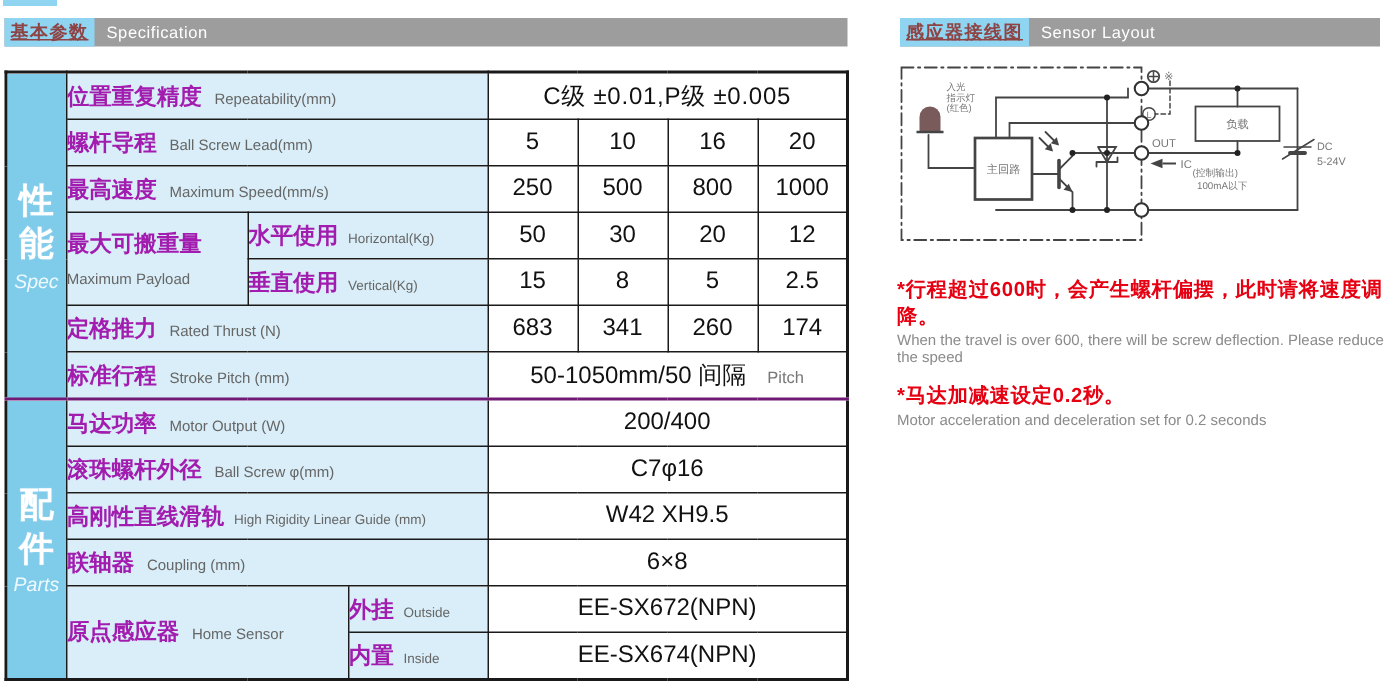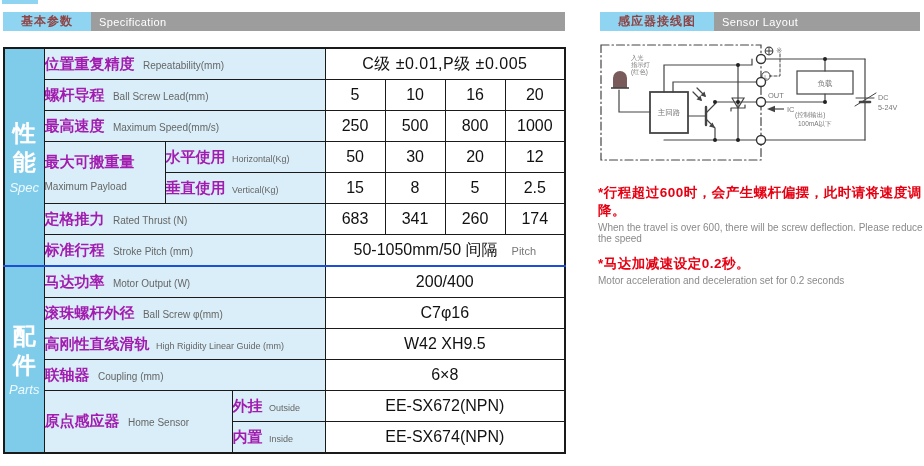--- a/index.html
+++ b/index.html
@@ -3,42 +3,42 @@
 <meta charset="utf-8">
 <style>
   html,body{margin:0;padding:0;background:#fff;}
   .canvas{position:relative;width:924px;height:466px;background:#fff;overflow:hidden;
           font-family:"Liberation Sans","DejaVu Sans",sans-serif;}
   .sliver{position:absolute;left:2px;top:0;width:36px;height:4px;background:#8fd4f0;}
 
   
   .sec-hdr{position:absolute;height:19px;background:#9d9d9d;display:flex;align-items:center;}
   .sec-hdr .tag{background:#8fd4f0;color:#8e4444;font-weight:bold;font-size:12px;
-                height:19px;line-height:19px;padding:0 18px;letter-spacing:1px;white-space:nowrap;}
+                height:19px;line-height:19px;padding:0 4px;letter-spacing:1px;white-space:nowrap;text-decoration:underline;}
   .sec-hdr .hdr-en{color:#ffffff;font-size:11px;margin-left:8px;letter-spacing:.4px;white-space:nowrap;}
   #hdr-left{left:3px;top:12px;width:562px;}
   #hdr-right{left:600px;top:12px;width:320px;}
 
   
   table.spec{position:absolute;left:3px;top:47px;width:562px;border-collapse:collapse;
              table-layout:fixed;border:2px solid #1a1a1a;}
   table.spec td{border:1px solid #1a1a1a;height:30px;padding:0;overflow:hidden;vertical-align:middle;}
   td.cat{background:#7fcbea;text-align:center;color:#fff;}
   .cat-zh{font-size:23px;font-weight:bold;line-height:1.25;white-space:pre-line;text-shadow:0 0 1px rgba(255,255,255,.4);}
   .cat-en{font-size:13px;margin-top:3px;color:#eefaff;font-style:italic;}
   td.lbl{background:#d9eef8;padding-left:8px;white-space:nowrap;}
   td.lbl-center{background:#d9eef8;text-align:left;padding-left:0;}
   .lbl-zh{font-size:15px;font-weight:bold;color:#a21caf;}
   .lbl-en{font-size:10px;color:#666;margin-left:4px;}
   .lbl-en-sm{font-size:9px;color:#666;margin-left:2px;}
   .lbl-en-blk{font-size:10px;color:#666;display:block;margin-top:9px;}
   td.val{background:#fff;text-align:center;font-size:16px;color:#111;white-space:nowrap;}
   td.val .sub{font-size:11px;color:#777;margin-left:14px;}
   .val-lg{font-size:17px;letter-spacing:.5px;}
-  tr.sec2 td{border-top:2px solid #1d4ed8;}
+  tr.sec2 td{border-top:2px solid #701a75;}
 
   
   svg.diagram{position:absolute;left:598px;top:40px;}
   .dtxt{fill:#777;font-family:"Liberation Sans","DejaVu Sans",sans-serif;}
 
   
   .notes{position:absolute;left:598px;top:184px;width:328px;}
   .note-zh{color:#e60012;font-size:13.5px;font-weight:bold;margin:0 0 2px 0;letter-spacing:.5px;}
   .note-en{color:#8a8a8a;font-size:10px;margin:0 0 11px 0;}
 </style>

